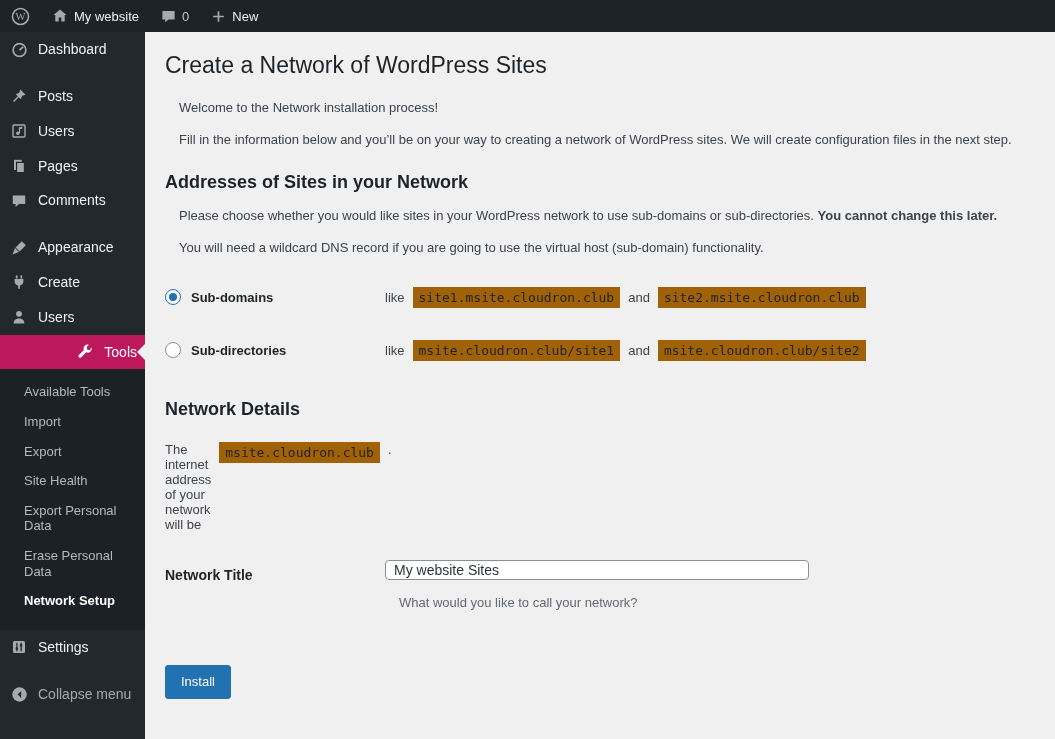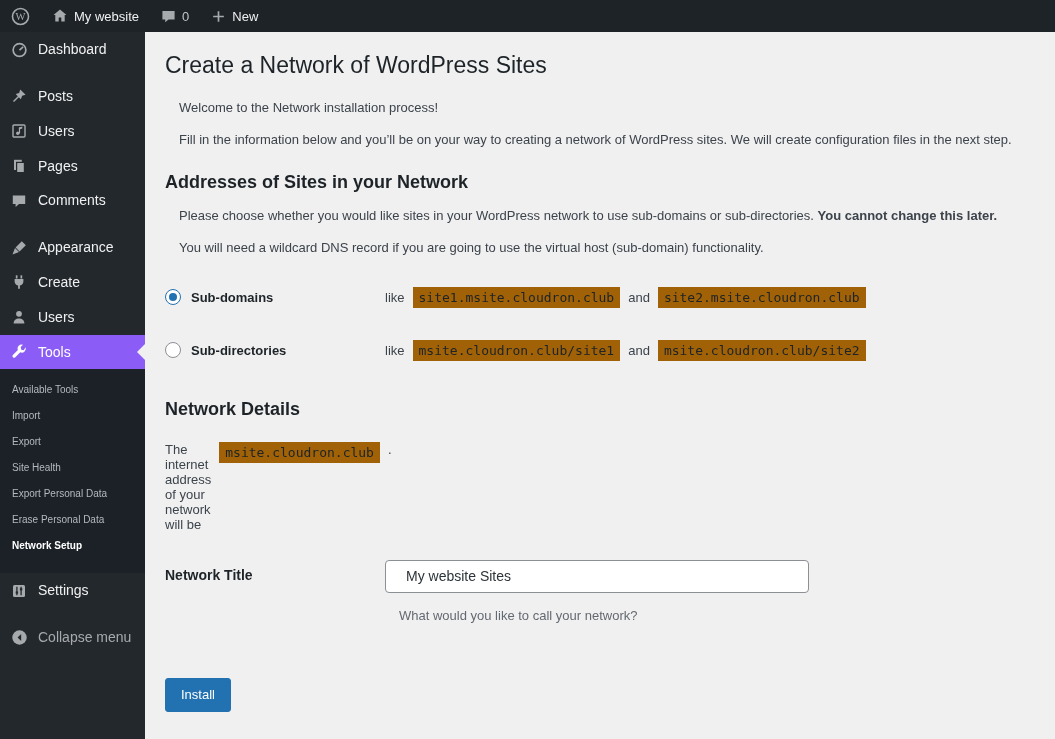--- a/index.html
+++ b/index.html
@@ -23,29 +23,29 @@
   
   .wrap { display:flex; height:707px; }
   .sidebar { width:145px; flex:none; background:#23282d; color:#f0f0f1; }
   .menu-gap { height:12px; }
   .menu-item {
     display:flex; align-items:center; gap:9px;
     padding:9px 8px 9px 9px; font-size:14px; line-height:1.2; cursor:pointer;
     position:relative; color:#f0f0f1;
   }
   .menu-icon { width:20px; display:flex; justify-content:center; color:#a7aaad; flex:none; }
-  .menu-item.active { background:#8b5cf6; color:#fff; }
+  .menu-item.active { background:#be185d; color:#fff;justify-content:flex-end; }
   .menu-item.active .menu-icon { color:#fff; }
   .menu-item.active::after {
     content:""; position:absolute; right:0; top:50%; margin-top:-8px;
     border:8px solid transparent; border-right:8px solid #f0f0f1; border-left-width:0;
   }
   .submenu { background:#1b2127; padding:8px 0 14px; }
   .submenu-item {
-    padding:7px 12px; color:#b4b9be; font-size:10px; line-height:1.2; cursor:pointer;
+    padding:7px 24px; color:#b4b9be; font-size:13px; line-height:1.2; cursor:pointer;
   }
   .submenu-item.current { color:#fff; font-weight:700; }
   .collapse-item { margin-top:12px; color:#a7aaad; }
   .collapse-item .menu-icon { color:#a7aaad; }
   
   .main { flex:1; padding:10px 20px 0 20px; }
   h1 {
     margin:0; padding:9px 0 4px; font-size:23px; font-weight:400;
     color:#1d2327; line-height:1.3;
   }
@@ -76,21 +76,21 @@
   }
   .form-table { margin-top:4px; }
   .form-row { display:grid; grid-template-columns:220px 1fr; padding:14px 0; }
   .form-row .th {
     font-weight:700; color:#1d2327; font-size:14px; line-height:1.3; padding-top:6px;
   }
   .form-row.inline-row { align-items:center; }
   .form-row.inline-row .th { padding-top:0; }
   .server-line { display:flex; align-items:flex-start; gap:8px; }
   input[type="text"], input[type="email"] {
-    width:424px; height:33px; padding:0 20px; font-size:14px; color:#2c3338;
+    width:424px; height:20px; padding:0 8px; font-size:14px; color:#2c3338;
     border:1px solid #8c8f94; border-radius:4px; background:#fff;
     font-family:inherit;
   }
   .description { margin:7px 0 0; color:#646970; font-size:13px; line-height:1.4; }
   .install-btn {
     margin-top:26px; background:#2271b1; border:1px solid #2271b1; color:#fff;
     font-size:13px; font-family:inherit; padding:6px 15px; border-radius:3px;
     cursor:pointer; line-height:1.5;
   }
 </style>

